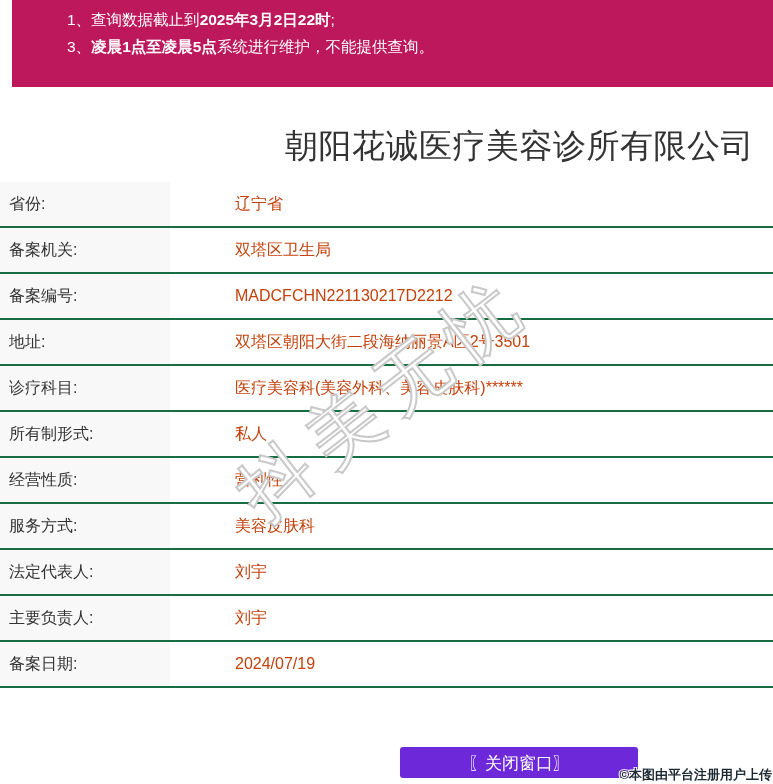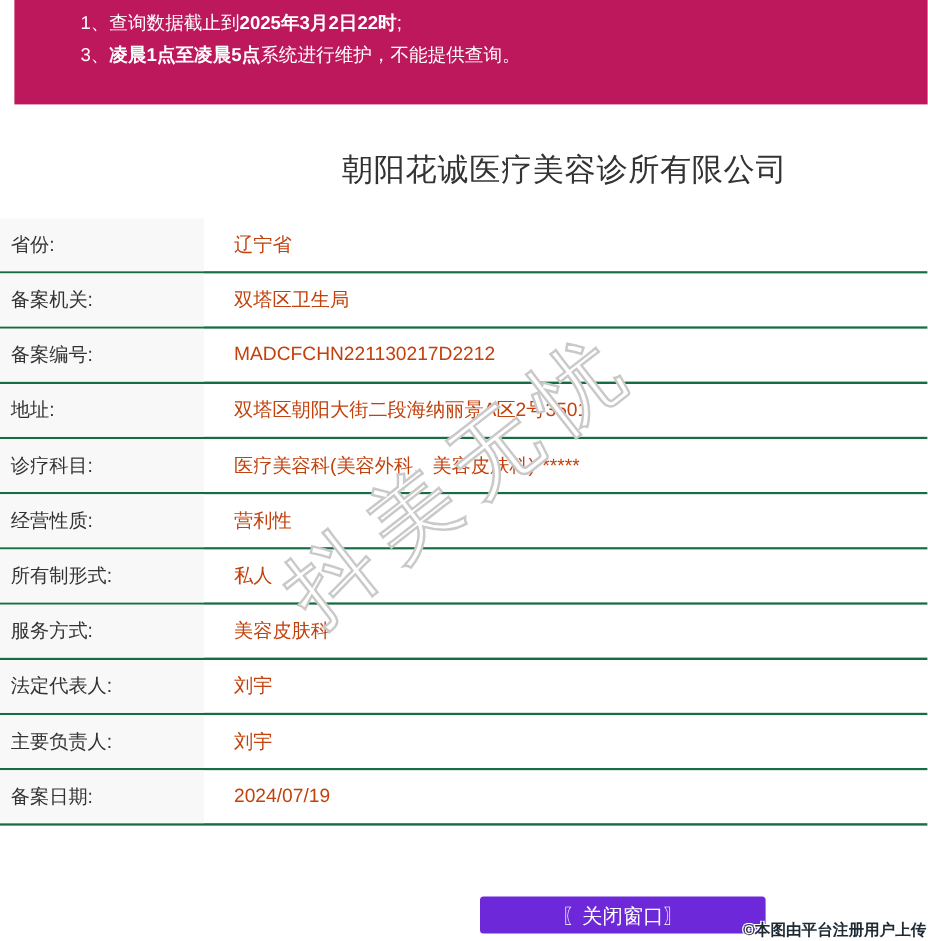--- a/index.html
+++ b/index.html
@@ -13,30 +13,30 @@
   .notice{
     position:absolute;left:0;top:0;width:773px;height:87px;
     background:#be185d;color:#ffffff;
     padding:7px 0 0 55px;box-sizing:border-box;
     font-size:15.5px;line-height:26.5px;margin-left:12px;
   }
   .notice .bold{font-weight:bold;}
   
   .page-title{
     position:absolute;left:285px;top:124px;
-    font-size:26px;letter-spacing:0.5px;color:#333;
+    font-size:33px;letter-spacing:0.5px;color:#333;
     white-space:nowrap;
   }
   
   .info-table{
     position:absolute;left:0;top:182px;width:773px;
   }
   .info-row{
     display:flex;height:44px;border-bottom:2px solid #156d41;
-    align-items:stretch;background:#ffffff;
+    align-items:stretch;background:#ffffff;gap:40px;
   }
   .info-row .cell-label{
     width:170px;min-width:170px;background:#f8f8f8;
     display:flex;align-items:center;padding-left:9px;box-sizing:border-box;
     font-size:16px;color:#333;
   }
   .info-row .cell-value{
     flex:1;display:flex;align-items:center;padding-left:25px;
     font-size:16px;color:#c2410c;
   }
@@ -89,26 +89,26 @@
   </div>
   <div class="info-row">
     <div class="cell-label">地址:</div>
     <div class="cell-value">双塔区朝阳大街二段海纳丽景A区2号3501</div>
   </div>
   <div class="info-row">
     <div class="cell-label">诊疗科目:</div>
     <div class="cell-value">医疗美容科(美容外科、美容皮肤科)******</div>
   </div>
   <div class="info-row">
+    <div class="cell-label">所有制形式:</div>
+    <div class="cell-value">私人</div>
+  </div>
+  <div class="info-row">
     <div class="cell-label">经营性质:</div>
     <div class="cell-value">营利性</div>
-  </div>
-  <div class="info-row">
-    <div class="cell-label">所有制形式:</div>
-    <div class="cell-value">私人</div>
   </div>
   <div class="info-row">
     <div class="cell-label">服务方式:</div>
     <div class="cell-value">美容皮肤科</div>
   </div>
   <div class="info-row">
     <div class="cell-label">法定代表人:</div>
     <div class="cell-value">刘宇</div>
   </div>
   <div class="info-row">

